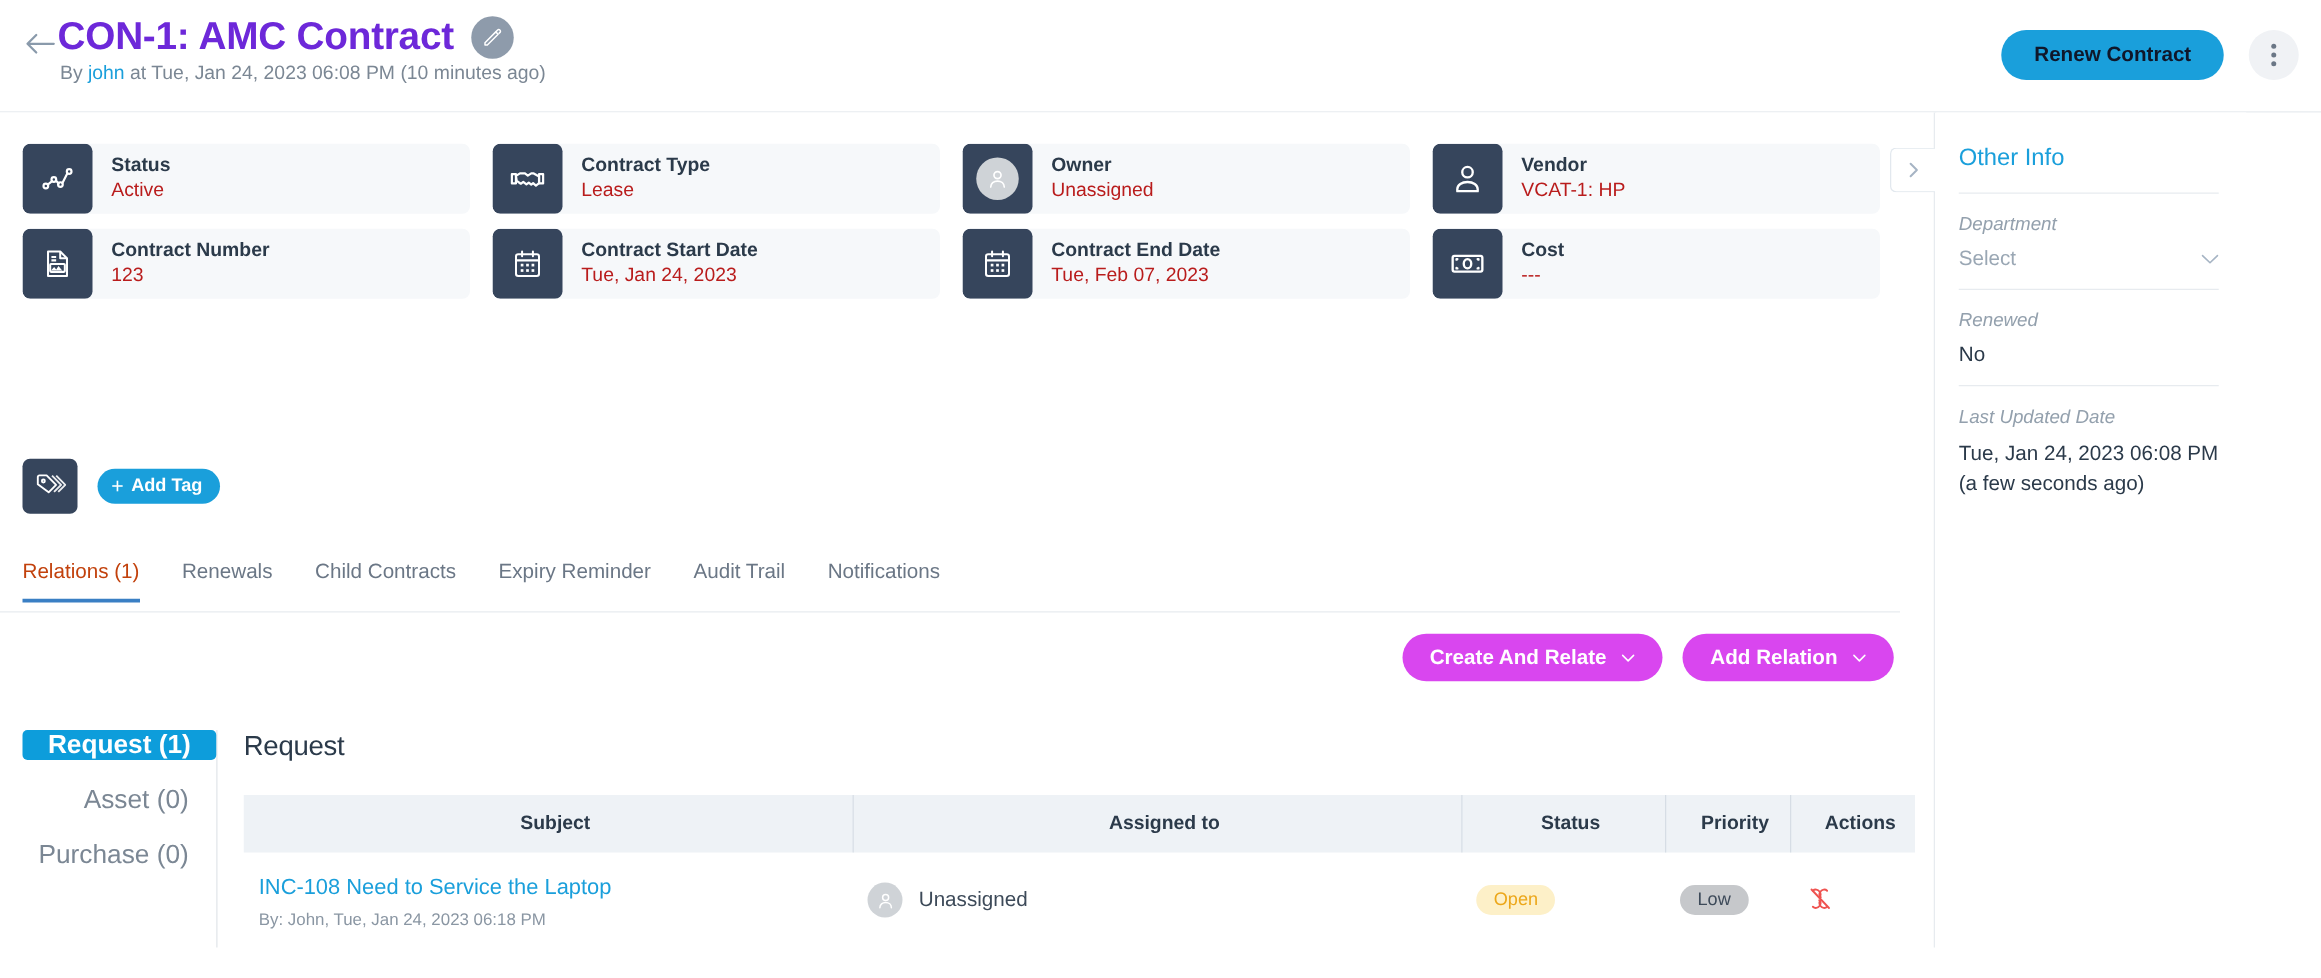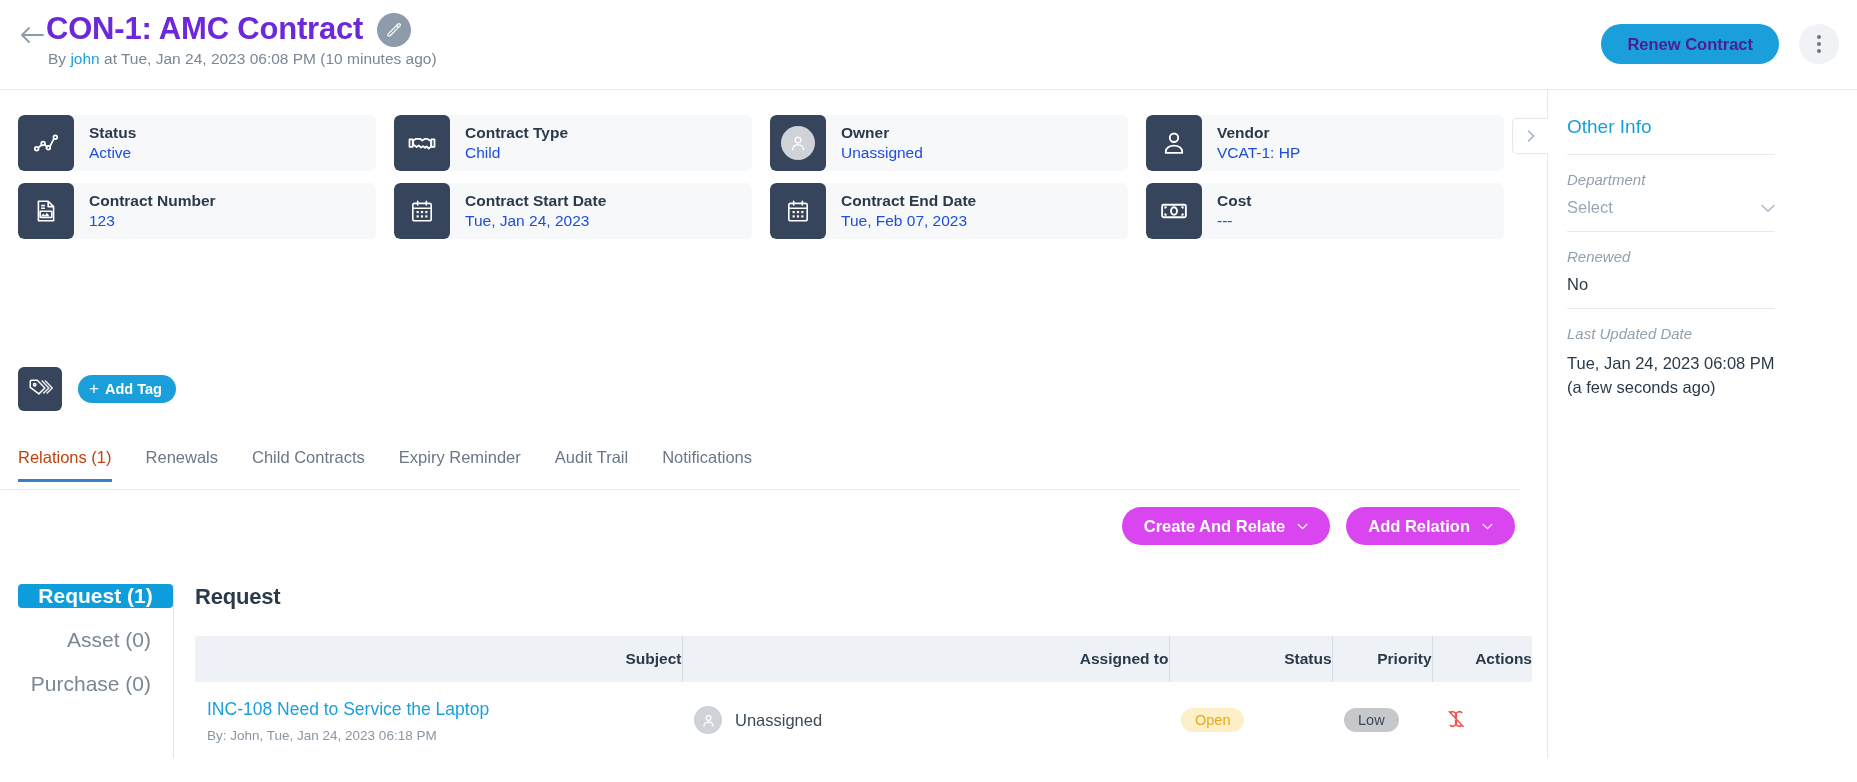--- a/index.html
+++ b/index.html
@@ -33,21 +33,21 @@
     margin-top:3px;
   }
   .subtitle {
     position:absolute; left:48px; top:50px; font-size:15.5px; color:#7b8794;
     white-space:nowrap;
   }
   .subtitle .user { color:#1a9fdb; }
 
   .renew-btn {
     position:absolute; right:78px; top:24px; height:40px; padding:0 26px;
-    background:#1a9fdb; color:#4c1d95; border:none; border-radius:20px;
+    background:#1a9fdb; color:#0f172a; border:none; border-radius:20px;
     font-size:16.5px; font-weight:600; cursor:pointer;
     font-family:"Liberation Sans", sans-serif;
     display:flex; align-items:center; justify-content:center;
   }
   .kebab-btn {
     position:absolute; right:18px; top:24px; width:40px; height:40px;
     border-radius:50%; background:#f0f2f5; border:none; cursor:pointer;
     display:flex; flex-direction:column; align-items:center; justify-content:center; gap:3px;
   }
   .kebab-btn i { width:4px; height:4px; border-radius:50%; background:#6b7786; display:block; }
@@ -68,21 +68,21 @@
   .card {
     height:56px; background:#f6f8fa; border-radius:6px;
     display:flex; align-items:stretch; overflow:hidden;
   }
   .card-icon {
     width:56px; min-width:56px; background:#36455c; border-radius:6px;
     display:flex; align-items:center; justify-content:center;
   }
   .card-body { padding-left:15px; display:flex; flex-direction:column; justify-content:center; }
   .card-label { font-size:15.5px; font-weight:600; color:#2b3a4a; line-height:1.25; }
-  .card-value { font-size:15.5px; color:#1d4ed8; line-height:1.3; margin-top:1px; }
+  .card-value { font-size:15.5px; color:#b91c1c; line-height:1.3; margin-top:1px; }
   .avatar-gray {
     width:34px; height:34px; border-radius:50%; background:#cfd3d7;
     display:flex; align-items:center; justify-content:center;
   }
 
   
   .tag-row { position:absolute; left:18px; top:277px; display:flex; align-items:center; gap:16px; }
   .tag-icon-box {
     width:44px; height:44px; background:#36455c; border-radius:6px;
     display:flex; align-items:center; justify-content:center;
@@ -132,25 +132,25 @@
     padding-right:22px; font-size:21px; color:#7b8794; cursor:pointer;
     margin-bottom:20px;
   }
   .rel-item.active {
     background:#0d9ddb; color:#fff; font-weight:700;
     border-radius:4px; margin-left:18px; justify-content:center; padding-right:0;
   }
 
   
   .req-panel { position:absolute; left:195px; top:494px; width:1337px; }
-  .req-title { font-size:22px; font-weight:700; color:#2b3a4a; margin-bottom:26px; letter-spacing:-0.2px; }
+  .req-title { font-size:22px; font-weight:400; color:#2b3a4a; margin-bottom:26px; letter-spacing:-0.2px; }
   table.req-table { width:1337px; border-collapse:collapse; table-layout:fixed; }
   table.req-table thead th {
     background:#eef2f6; font-size:15.5px; font-weight:700; color:#2b3a4a;
-    text-align:right; padding:14px 0 14px 12px; height:44px;
+    text-align:center; padding:14px 0 14px 12px; height:44px;
     border-left:1px solid #d6dde5;
   }
   table.req-table thead th:first-child { border-left:none; padding-left:12px; }
   table.req-table tbody td {
     padding:16px 0 18px 12px; border-bottom:1px solid #e7ebef; vertical-align:middle;
   }
   .subject-link { font-size:17.5px; color:#1a9fdb; cursor:pointer; line-height:1.3; }
   .subject-sub { font-size:13.5px; color:#8a96a3; margin-top:7px; }
   .assignee { display:flex; align-items:center; gap:13px; }
   .assignee-av { width:28px; height:28px; border-radius:50%; background:#cfd3d7; display:flex; align-items:center; justify-content:center; }
@@ -243,21 +243,21 @@
 
       <div class="card">
         <div class="card-icon">
           <svg width="30" height="30" viewBox="0 0 24 24" fill="none" stroke="#fff" stroke-width="1.4" stroke-linejoin="round">
             <path d="M2 9h2.6v6H2zM22 9h-2.6v6H22z"></path>
             <path d="M4.6 10.2l2.6-1.6h3.2l1.8 1.4 2.2-1.4h1.6l3.4 2v4.2l-2 1.6-1.8-1.6-1.2 1-1.6-1.3-1.5 1.1-2-1.6-1.6 1.2-2.6-1.9z"></path>
           </svg>
         </div>
         <div class="card-body">
           <div class="card-label">Contract Type</div>
-          <div class="card-value">Child</div>
+          <div class="card-value">Lease</div>
         </div>
       </div>
 
       <div class="card">
         <div class="card-icon">
           <div class="avatar-gray">
             <svg width="20" height="20" viewBox="0 0 24 24" fill="none" stroke="#fff" stroke-width="1.6">
               <circle cx="12" cy="8.5" r="3.4"></circle>
                 <path d="M5.5 20c0-3.6 2.9-5.8 6.5-5.8s6.5 2.2 6.5 5.8" stroke-linecap="round"></path>
             </svg>

